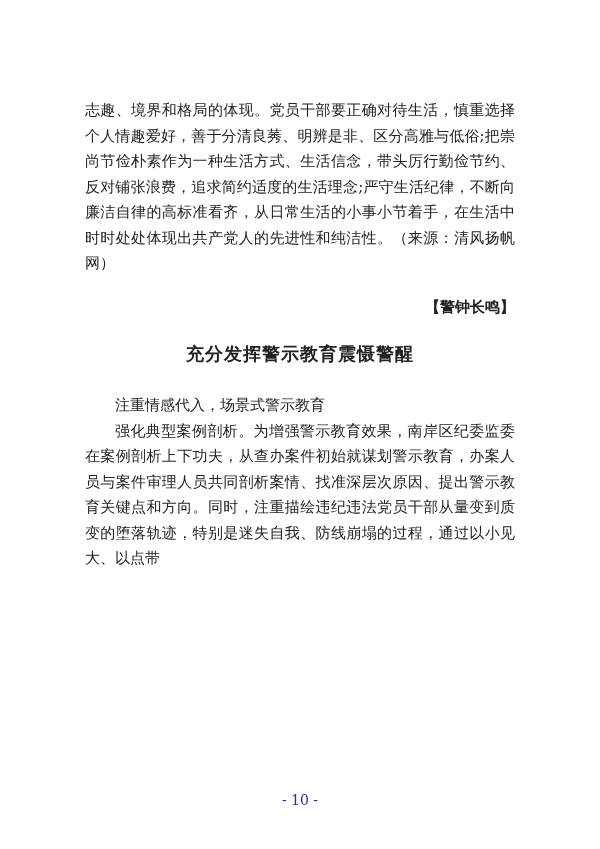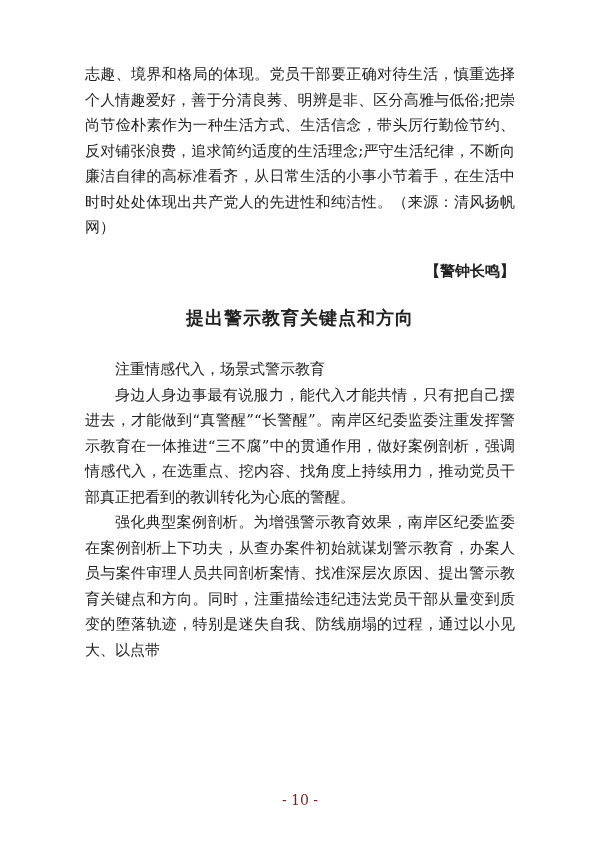--- a/index.html
+++ b/index.html
@@ -5,21 +5,21 @@
   html, body {
     margin: 0;
     padding: 0;
     background: #ffffff;
   }
   .page {
     position: relative;
     width: 600px;
     height: 849px;
     box-sizing: border-box;
-    padding: 62px 85px 0 85px;
+    padding: 98px 85px 0 85px;
     background: #ffffff;
     overflow: hidden;
     font-family: "DejaVu Serif", "Liberation Serif", serif;
     color: #222222;
   }
   .body-text {
     margin: 0;
     font-size: 15px;
     line-height: 25.5px;
     text-align: justify;
@@ -44,36 +44,35 @@
     letter-spacing: 1px;
   }
   .page-footer {
     position: absolute;
     left: 0;
     right: 0;
     bottom: 40px;
     text-align: center;
     font-size: 14px;
     line-height: 18px;
-    color: #7f1d1d;
+    color: #4c1d95;
   }
 </style>
 </head>
 <body>
 
 <div class="page">
 
   <p class="body-text">志趣、境界和格局的体现。党员干部要正确对待生活，慎重选择个人情趣爱好，善于分清良莠、明辨是非、区分高雅与低俗;把崇尚节俭朴素作为一种生活方式、生活信念，带头厉行勤俭节约、反对铺张浪费，追求简约适度的生活理念;严守生活纪律，不断向廉洁自律的高标准看齐，从日常生活的小事小节着手，在生活中时时处处体现出共产党人的先进性和纯洁性。（来源：清风扬帆网）</p>
 
   <p class="section-label">【警钟长鸣】</p>
 
-  <h1 class="article-title">提出警示教育关键点和方向</h1>
+  <h1 class="article-title">充分发挥警示教育震慑警醒</h1>
 
 
   <p class="body-text indent">注重情感代入，场景式警示教育</p>
 
-  <p class="body-text indent">身边人身边事最有说服力，能代入才能共情，只有把自己摆进去，才能做到“真警醒”“长警醒”。南岸区纪委监委注重发挥警示教育在一体推进“三不腐”中的贯通作用，做好案例剖析，强调情感代入，在选重点、挖内容、找角度上持续用力，推动党员干部真正把看到的教训转化为心底的警醒。</p>
 
   <p class="body-text indent">强化典型案例剖析。为增强警示教育效果，南岸区纪委监委在案例剖析上下功夫，从查办案件初始就谋划警示教育，办案人员与案件审理人员共同剖析案情、找准深层次原因、提出警示教育关键点和方向。同时，注重描绘违纪违法党员干部从量变到质变的堕落轨迹，特别是迷失自我、防线崩塌的过程，通过以小见大、以点带</p>
 
   <div class="page-footer">- 10 -</div>
 
 </div>
 
 </body></html>

